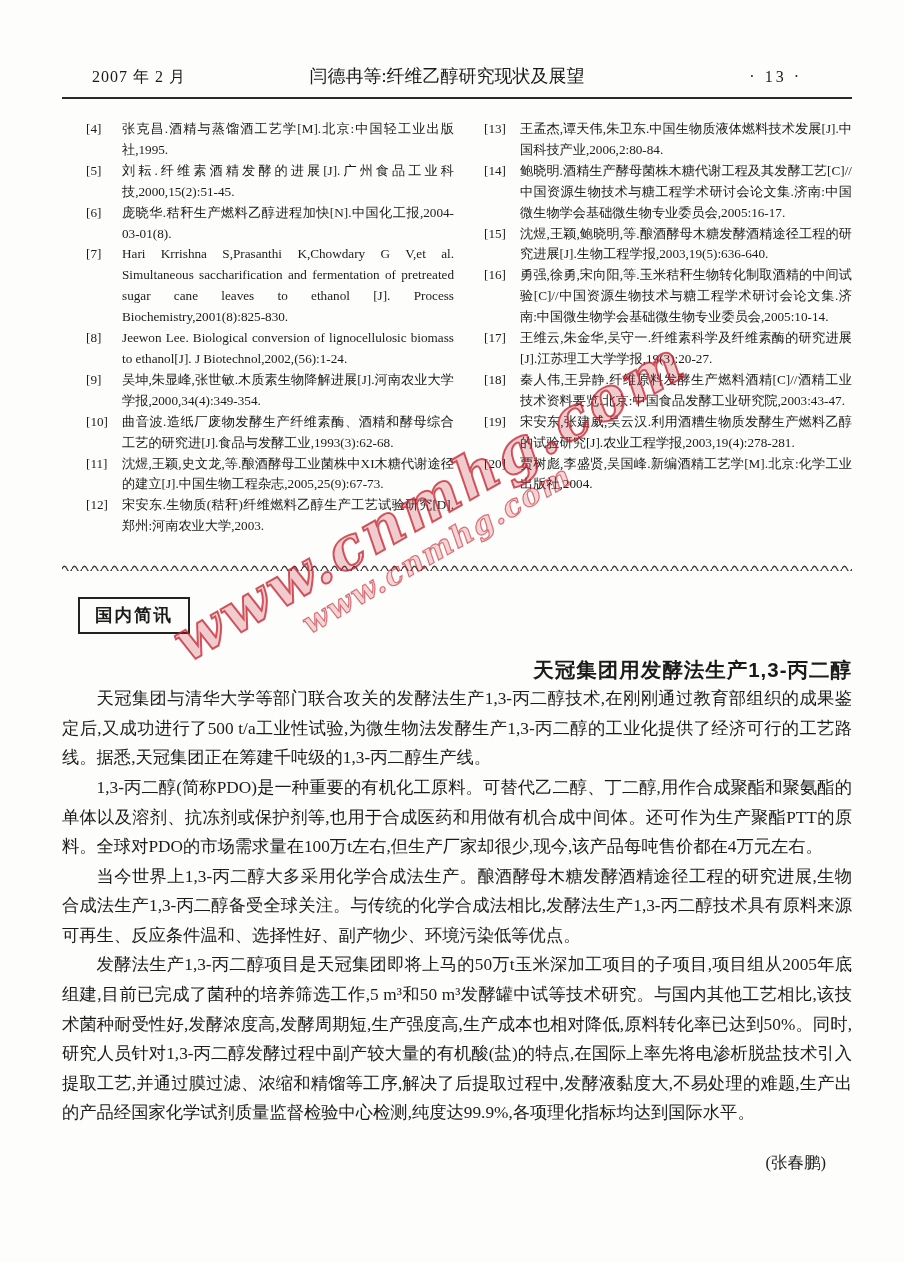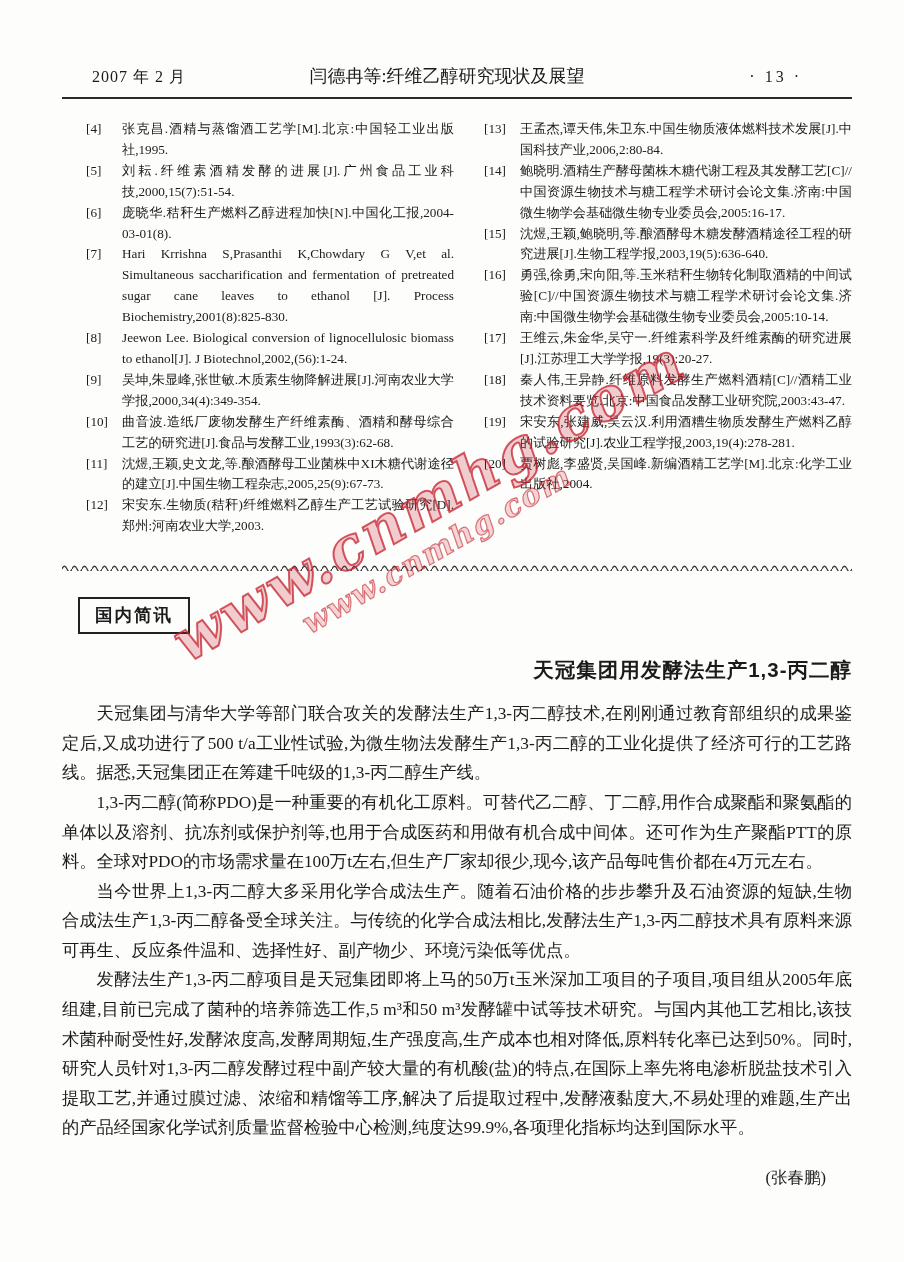--- a/index.html
+++ b/index.html
@@ -47,21 +47,21 @@
 
   .atitle {
     text-align: right;
     font-family: "Liberation Sans", "DejaVu Sans", sans-serif;
     font-weight: bold;
     font-size: 20.5px;
     margin-top: 22px;
     letter-spacing: 1px;
   }
 
-  .body-text { margin-top: 15px; font-size: 17.3px; line-height: 29.6px; text-align: justify; }
+  .body-text { margin-top: 0; font-size: 17.3px; line-height: 29.6px; text-align: justify; }
   .body-text p { text-indent: 2em; }
 
   .sig { text-align: right; font-size: 16.5px; margin-top: 24px; padding-right: 26px; }
 
   
   .watermark {
     position: absolute;
     left: 185px; top: 610px;
     transform: rotate(-30deg);
     transform-origin: left center;
@@ -106,21 +106,21 @@
     <div class="rule"></div>
 
     <div class="refs">
       <div class="refcol">
         <div class="ref">
             <span class="n">[4]</span>
             <span class="t">张克昌.酒精与蒸馏酒工艺学[M].北京:中国轻工业出版社,1995.</span>
           </div>
         <div class="ref">
             <span class="n">[5]</span>
-            <span class="t">刘耘.纤维素酒精发酵的进展[J].广州食品工业科技,2000,15(7):51-54.</span>
+            <span class="t">刘耘.纤维素酒精发酵的进展[J].广州食品工业科技,2000,15(2):51-45.</span>
           </div>
         <div class="ref">
             <span class="n">[6]</span>
             <span class="t">庞晓华.秸秆生产燃料乙醇进程加快[N].中国化工报,2004-03-01(8).</span>
           </div>
         <div class="ref">
             <span class="n">[7]</span>
             <span class="t">Hari Krrishna S,Prasanthi K,Chowdary G V,et al. Simultaneous saccharification and fermentation of pretreated sugar cane leaves to ethanol [J]. Process Biochemistry,2001(8):825-830.</span>
           </div>
         <div class="ref">
@@ -193,20 +193,20 @@
 
     <div>
       <span class="box">国内简讯</span>
     </div>
 
     <div class="atitle">天冠集团用发酵法生产1,3-丙二醇</div>
 
     <div class="body-text">
       <p>天冠集团与清华大学等部门联合攻关的发酵法生产1,3-丙二醇技术,在刚刚通过教育部组织的成果鉴定后,又成功进行了500 t/a工业性试验,为微生物法发酵生产1,3-丙二醇的工业化提供了经济可行的工艺路线。据悉,天冠集团正在筹建千吨级的1,3-丙二醇生产线。</p>
       <p>1,3-丙二醇(简称PDO)是一种重要的有机化工原料。可替代乙二醇、丁二醇,用作合成聚酯和聚氨酯的单体以及溶剂、抗冻剂或保护剂等,也用于合成医药和用做有机合成中间体。还可作为生产聚酯PTT的原料。全球对PDO的市场需求量在100万t左右,但生产厂家却很少,现今,该产品每吨售价都在4万元左右。</p>
-      <p>当今世界上1,3-丙二醇大多采用化学合成法生产。随着石油价格的步步攀升及石油资源的短缺,生物合成法生产1,3-丙二醇备受全球关注。与传统的化学合成法相比,发酵法生产1,3-丙二醇技术具有原料来源可再生、反应条件温和、选择性好、副产物少、环境污染低等优点。</p>
+      <p>当今世界上1,3-丙二醇大多采用化学合成法生产。酿酒酵母木糖发酵酒精途径工程的研究进展,生物合成法生产1,3-丙二醇备受全球关注。与传统的化学合成法相比,发酵法生产1,3-丙二醇技术具有原料来源可再生、反应条件温和、选择性好、副产物少、环境污染低等优点。</p>
       <p>发酵法生产1,3-丙二醇项目是天冠集团即将上马的50万t玉米深加工项目的子项目,项目组从2005年底组建,目前已完成了菌种的培养筛选工作,5 m³和50 m³发酵罐中试等技术研究。与国内其他工艺相比,该技术菌种耐受性好,发酵浓度高,发酵周期短,生产强度高,生产成本也相对降低,原料转化率已达到50%。同时,研究人员针对1,3-丙二醇发酵过程中副产较大量的有机酸(盐)的特点,在国际上率先将电渗析脱盐技术引入提取工艺,并通过膜过滤、浓缩和精馏等工序,解决了后提取过程中,发酵液黏度大,不易处理的难题,生产出的产品经国家化学试剂质量监督检验中心检测,纯度达99.9%,各项理化指标均达到国际水平。</p>
     </div>
 
     <div class="sig">(张春鹏)</div>
 
   </div>
 </div>
 
 </body></html>

